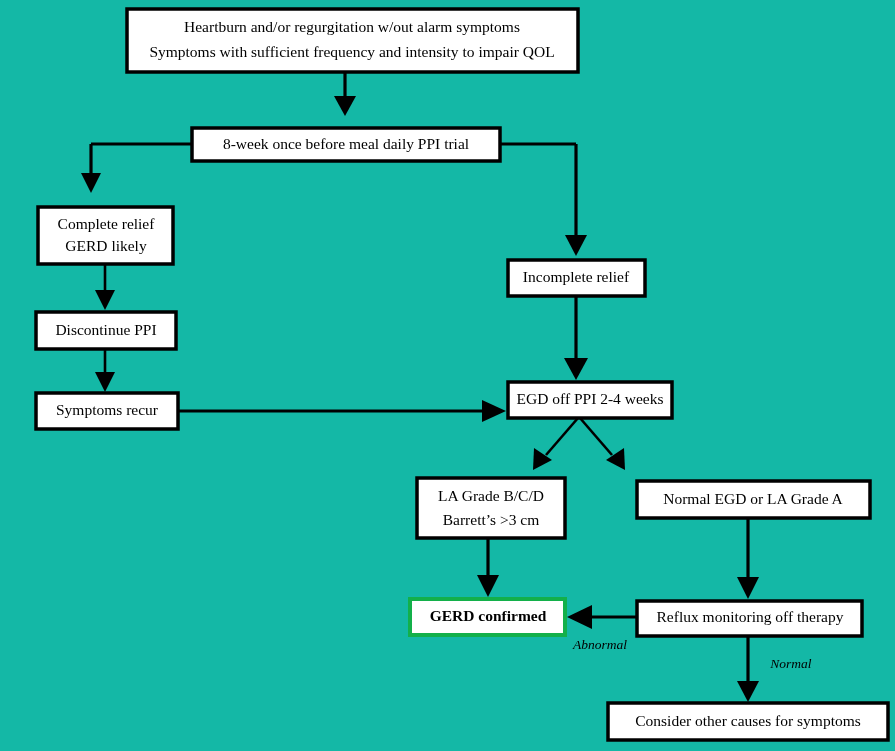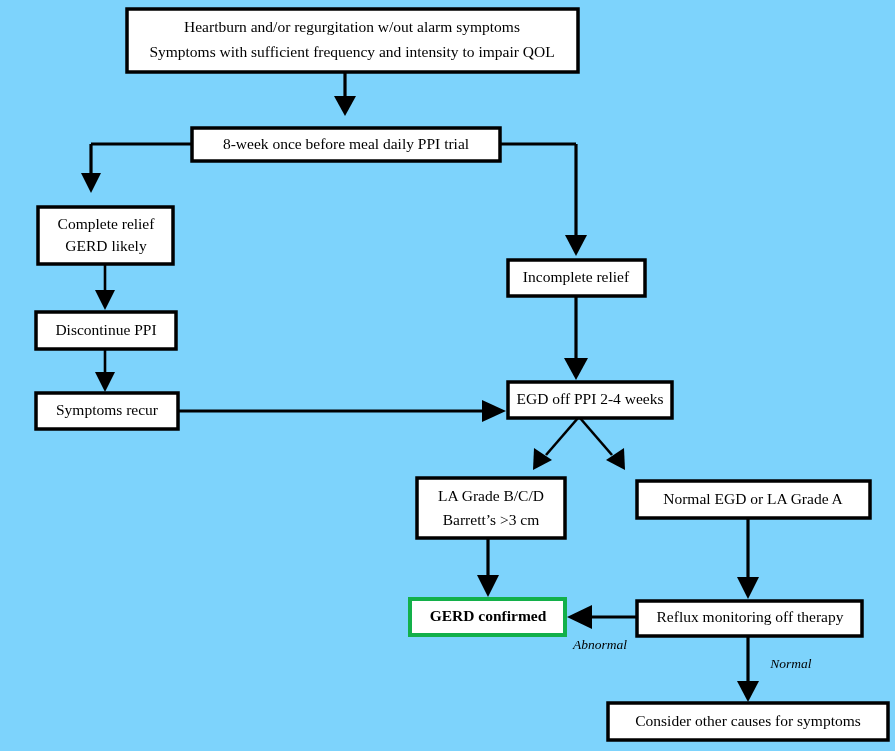--- a/index.html
+++ b/index.html
@@ -8,21 +8,21 @@
     padding: 0;
     background: #ffffff;
   }
   body {
     font-family: "Liberation Serif", "DejaVu Serif", serif;
   }
   #flowchart-root {
     position: relative;
     width: 895px;
     height: 751px;
-    background: #7dd3fc;
+    background: #14b8a6;
     overflow: hidden;
   }
   svg.fc-canvas {
     position: absolute;
     top: 0;
     left: 0;
     width: 895px;
     height: 751px;
     display: block;
   }

